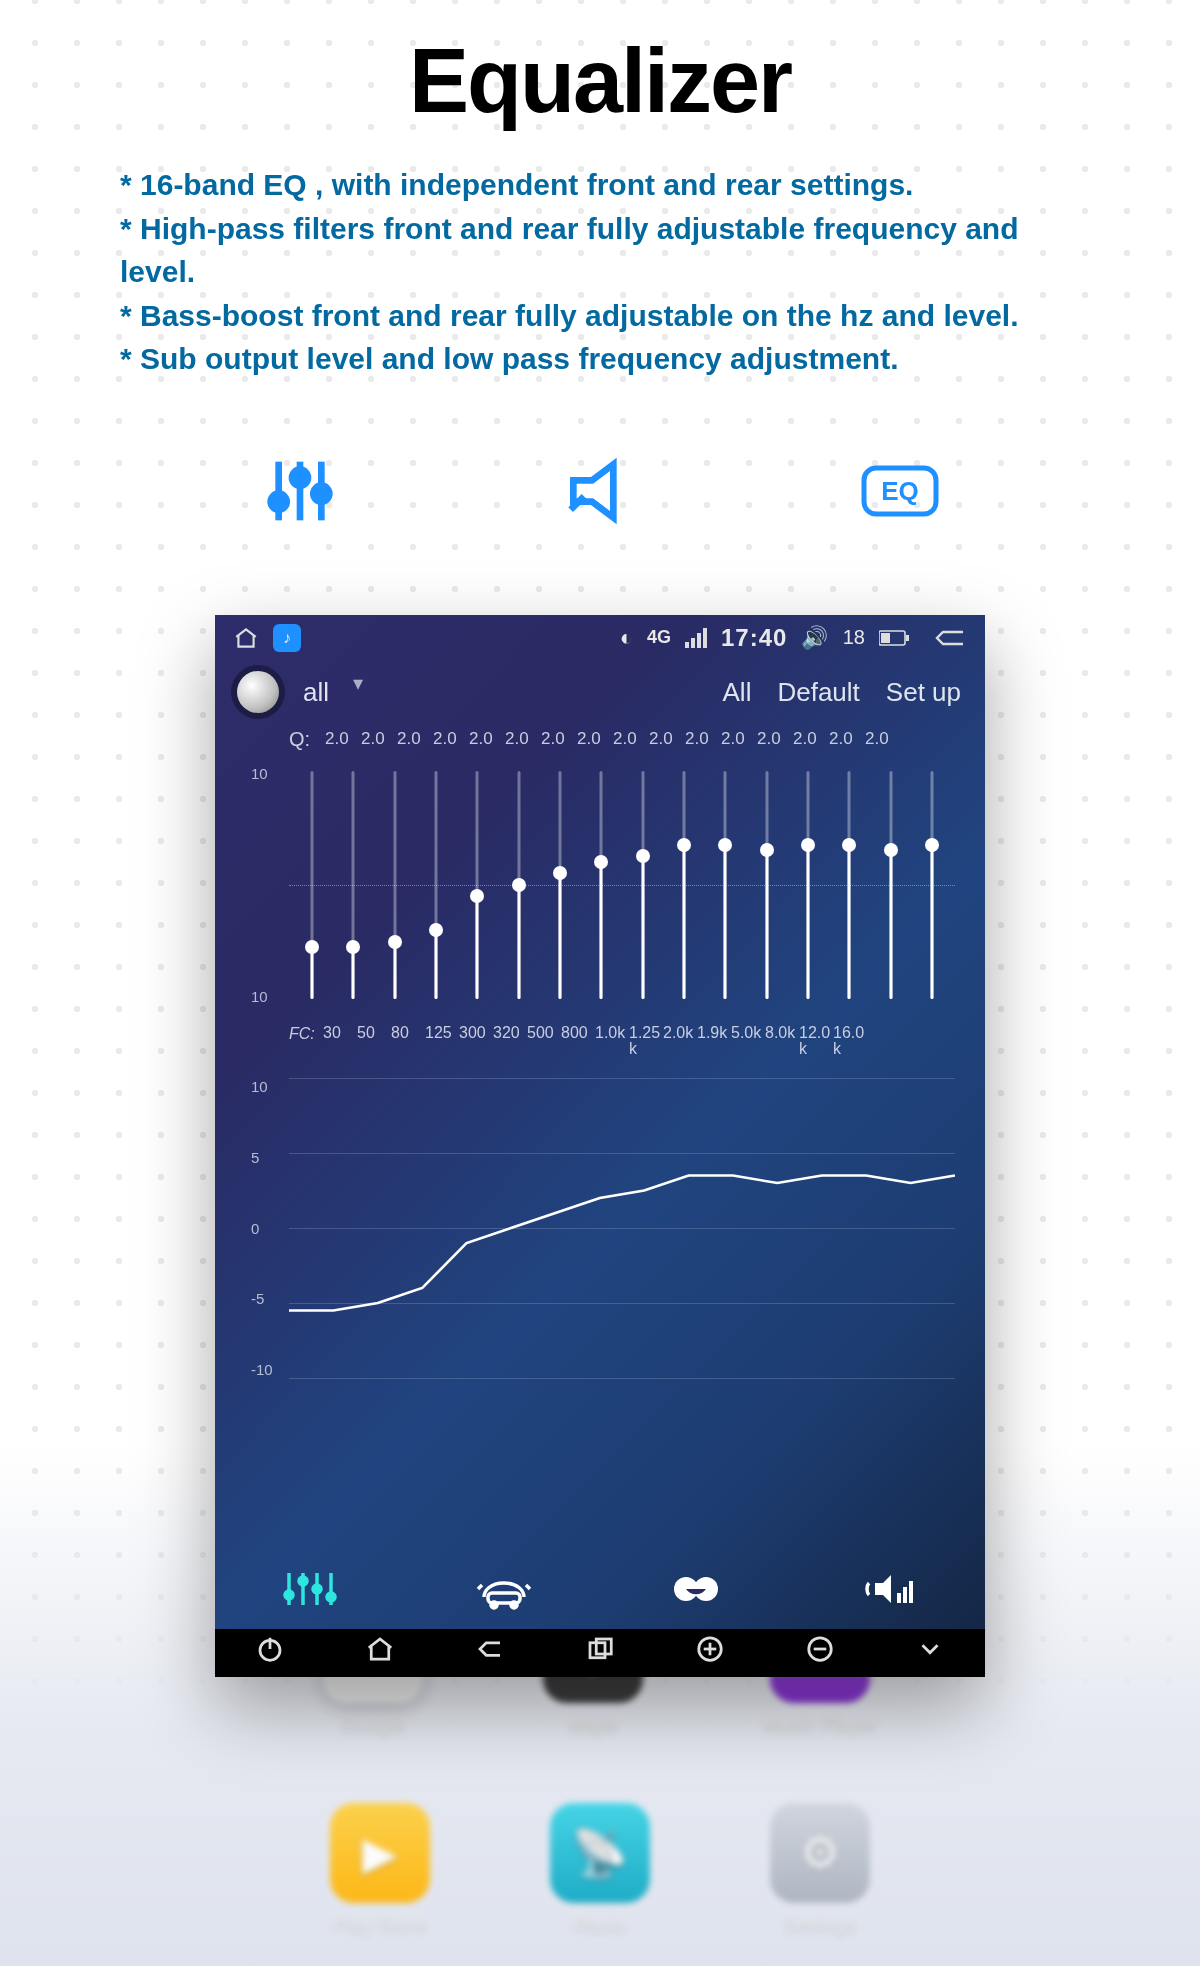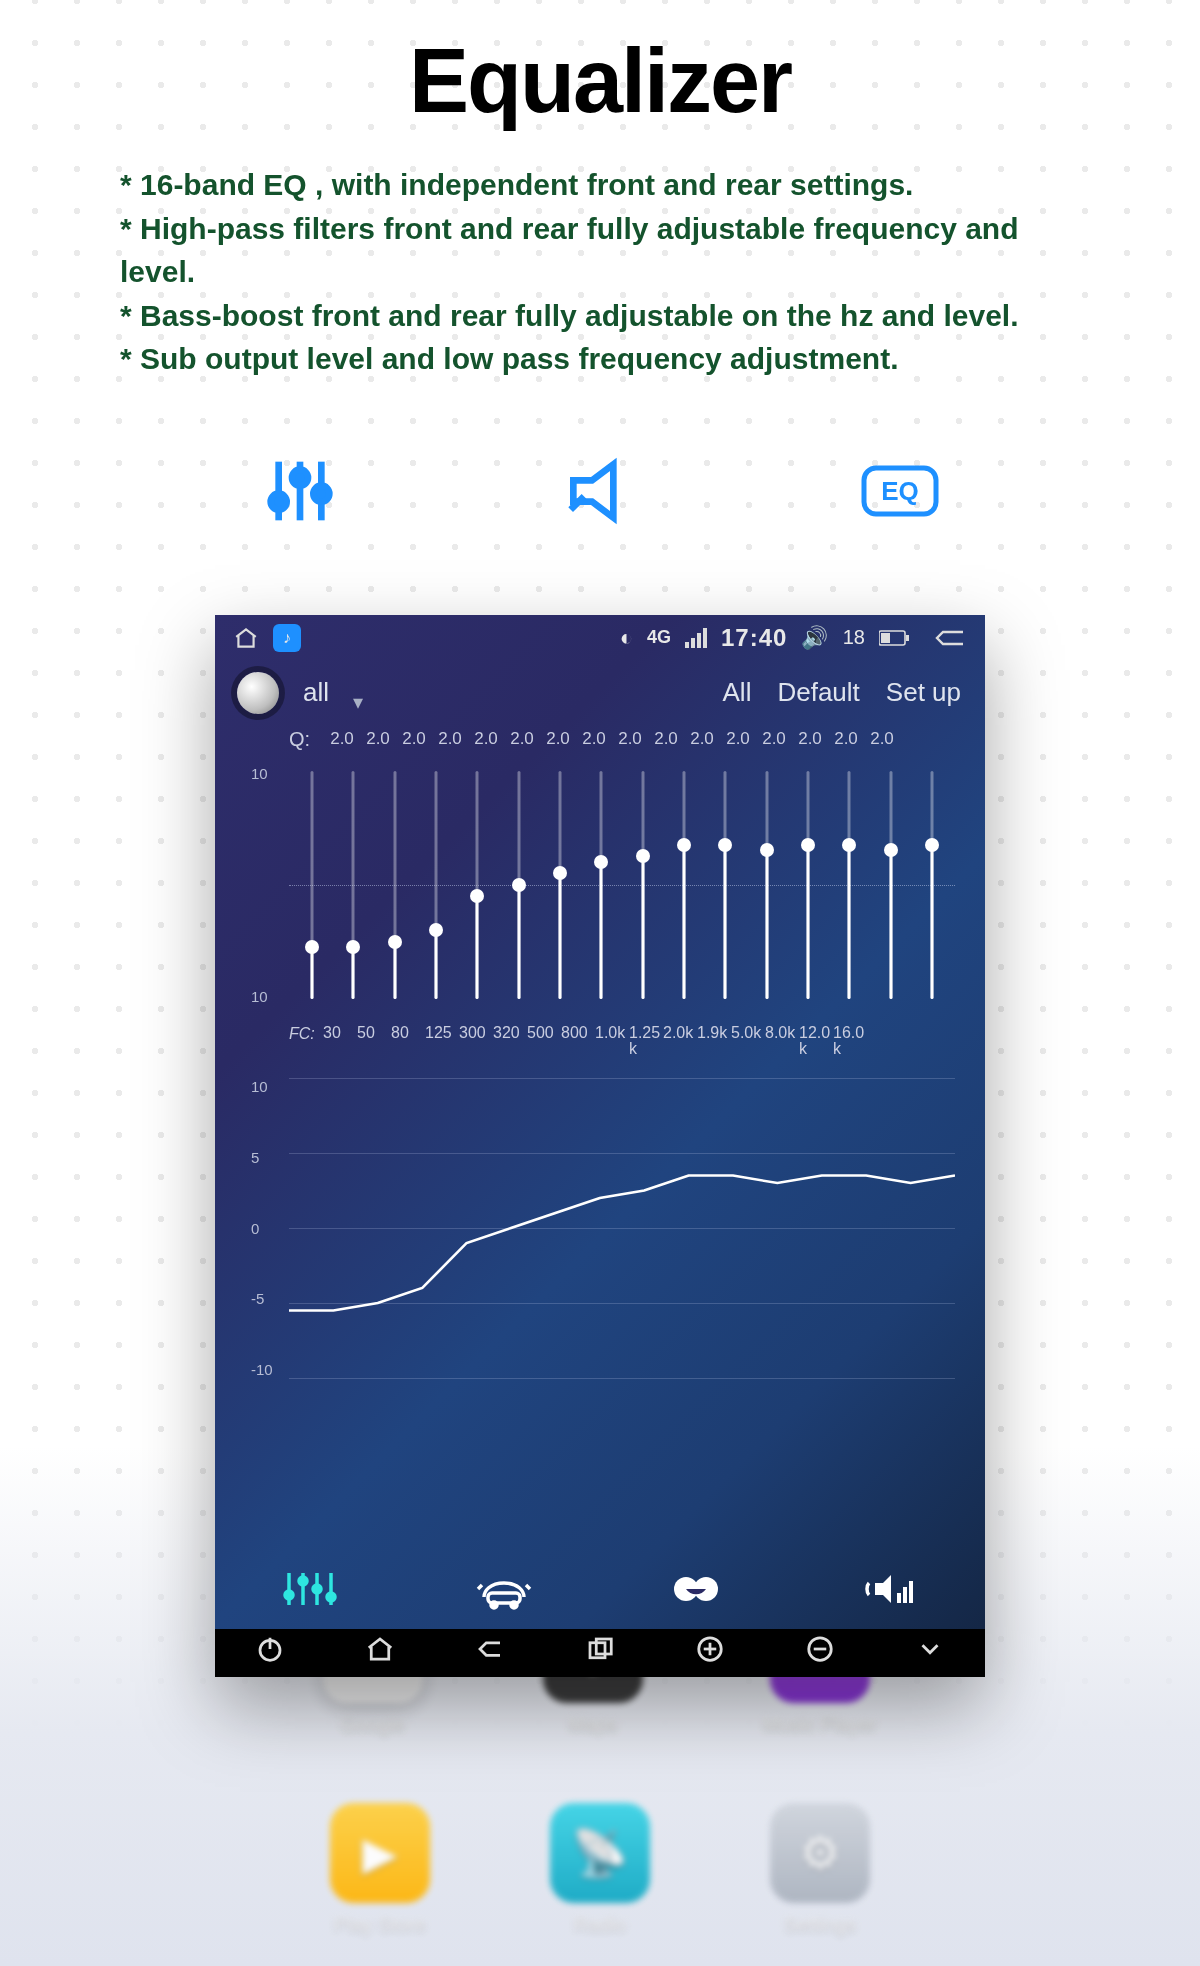--- a/index.html
+++ b/index.html
@@ -25,21 +25,21 @@
     padding: 30px 120px 0 120px;
   }
   .title {
     text-align: center;
     font-size: 90px;
     font-weight: 900;
     letter-spacing: -2px;
     color: #000;
     margin-bottom: 30px;
   }
-  .bullets { font-size: 30px; font-weight: 700; line-height: 1.45; color:#14532d;}
+  .bullets { font-size: 30px; font-weight: 700; line-height: 1.45; color:#0369a1;}
   .iconrow {
     position: relative; z-index:2;
     display:flex; justify-content: space-around; align-items:center;
     width: 900px; margin: 70px auto 0 auto;
   }
   .iconrow svg { width: 80px; height: 80px; }
   .blue { stroke:#1e90ff; fill:none; stroke-width:5; }
 
   
   .phone {
@@ -54,32 +54,32 @@
   .statusbar {
     display:flex; align-items:center; gap:14px;
     padding:6px 18px; height:46px; font-size:22px; color:#e8e8e8;
   }
   .statusbar .sp { flex:1; }
   .status-icon { display:inline-flex; align-items:center; }
   .app-badge { width:28px;height:28px;background:#1e90ff;border-radius:6px;display:flex;align-items:center;justify-content:center;font-size:16px;}
   .clock { font-weight:700; letter-spacing:1px; font-size:24px;}
   .vol { font-size:20px; }
   .topbar {
-    display:flex; align-items:flex-end; gap:22px; padding:10px 22px 0 22px;
+    display:flex; align-items:flex-start; gap:22px; padding:10px 22px 0 22px;
     font-size:26px; color:#dfe4ee;
   }
   .knob { width:42px;height:42px;border-radius:50%;background:radial-gradient(circle at 35% 35%,#fff,#bfbfbf 60%,#777);box-shadow:0 0 0 6px rgba(0,0,0,.35);}
   .topbar .sp{flex:1;}
   .topbar .lbl{padding:6px 2px;}
   .chev { font-size:20px;color:#a8b0c5;}
 
   .eq-area { padding:14px 30px 0 30px; position:relative; }
   .qrow { display:flex; align-items:center; font-size:18px; color:#c9cde0; gap:2px; padding-left:44px;}
   .qrow .qlabel{width:34px;font-size:20px;}
-  .qrow .qv{width:34px;text-align:center;font-size:17px;}
+  .qrow .qv{width:34px;text-align:left;font-size:17px;}
 
   .slider-box { position:relative; height:240px; margin-top:14px; padding-left:44px;}
   .yaxis { position:absolute; left:6px; top:0; height:100%; display:flex;flex-direction:column;justify-content:space-between;font-size:15px;color:#b7bdd4;}
   .gridline { position:absolute; left:44px; right:0; height:0; border-top:1px dotted rgba(200,210,240,.5);}
   .sliders { position:relative; height:100%; display:flex; justify-content:space-between; padding:0 6px;}
   .sl { position:relative; width:34px; height:100%; }
   .track { position:absolute; left:50%; transform:translateX(-50%); top:6px; bottom:6px; width:3px; background:rgba(255,255,255,.35); border-radius:2px;}
   .tfill { position:absolute; left:50%; transform:translateX(-50%); bottom:6px; width:3px; background:#fff; border-radius:2px;}
   .thumb { position:absolute; left:50%; transform:translate(-50%,-50%); width:14px;height:14px;border-radius:50%;background:#fff;}
 

